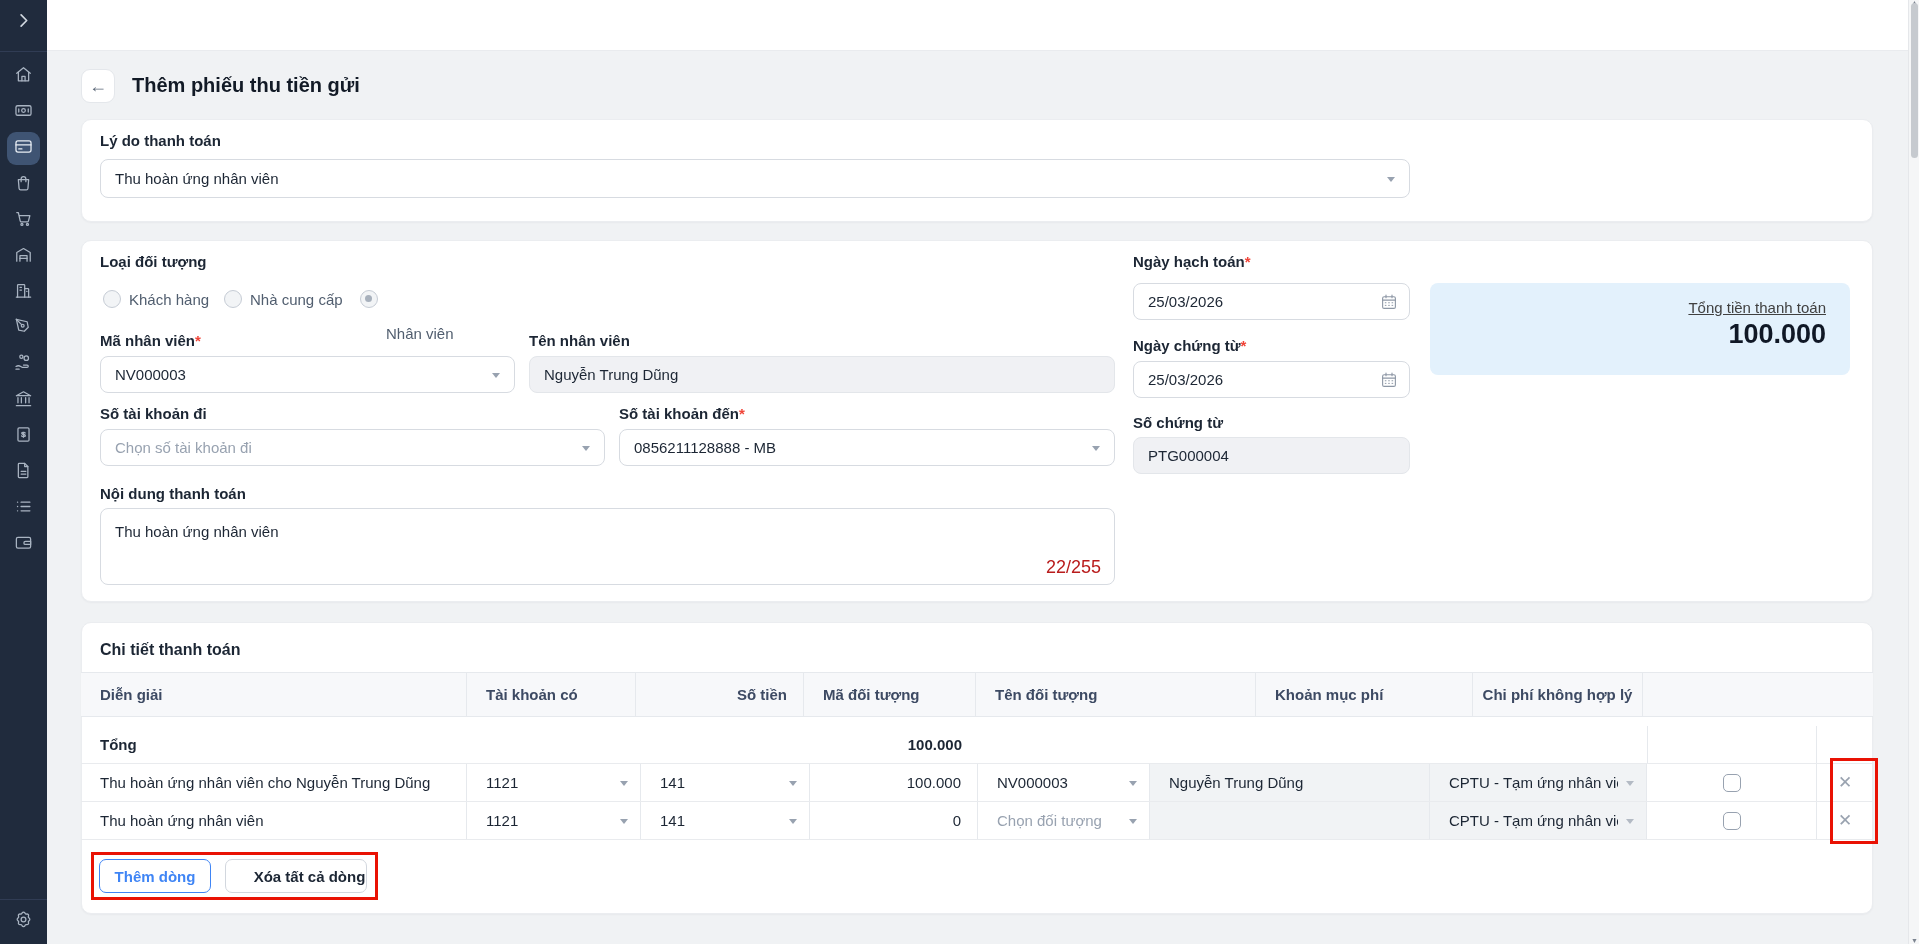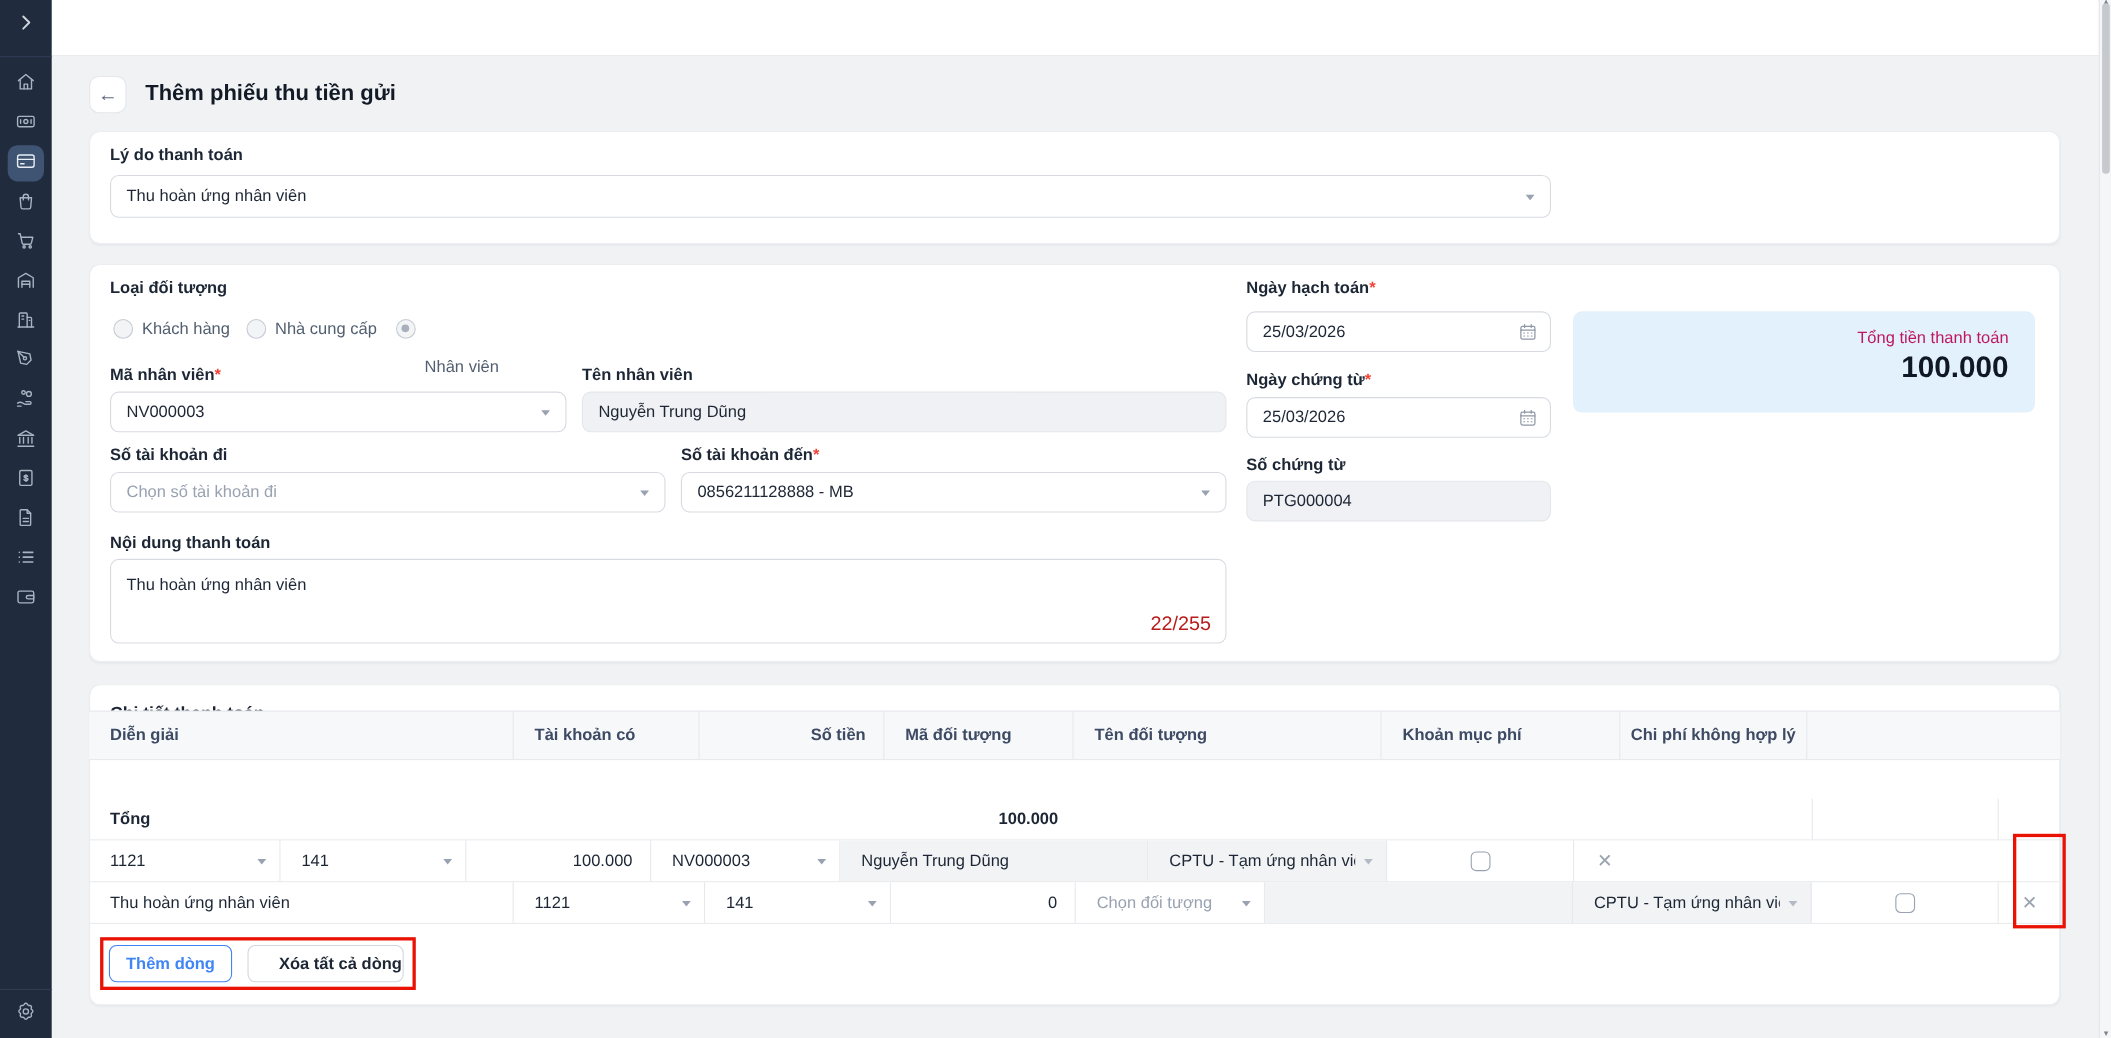--- a/index.html
+++ b/index.html
@@ -35,21 +35,21 @@
   .caret { position:absolute; right:14px; top:50%; margin-top:-2px; width:0; height:0; border-left:4.5px solid transparent; border-right:4.5px solid transparent; border-top:5.5px solid #98a2b0; }
   .cal { position:absolute; right:11px; top:50%; margin-top:-9px; width:18px; height:18px; color:#8d97a5; }
 
   
   .radio { position:absolute; width:18px; height:18px; border-radius:50%; border:1.5px solid #c6ccd5; background:#f2f4f6; }
   .radio.sel::after { content:""; position:absolute; left:4px; top:4px; width:7px; height:7px; border-radius:50%; background:#a7b0bc; }
   .radio-lbl { position:absolute; font-size:15px; color:#515e6f; white-space:nowrap; }
 
   
   .panel { position:absolute; left:1430px; top:283px; width:420px; height:92px; background:#e3f1fc; border-radius:8px; }
-  .panel .t1 { position:absolute; right:24px; top:16px; font-size:15px; color:#be185d; }
+  .panel .t1 { position:absolute; right:24px; top:16px; font-size:15px; color:#404040;text-decoration:underline; }
   .panel .t2 { position:absolute; right:24px; top:36px; font-size:27px; font-weight:bold; color:#101826; }
 
   
   .tarea { position:absolute; border:1px solid #d7dbe1; border-radius:8px; background:#fff; font-size:15px; }
   .tarea .txt { position:absolute; left:14px; top:14px; }
   .tarea .cnt { position:absolute; right:13px; bottom:6px; font-size:18px; color:#b91c1c; }
 
   
   .tbl-row { position:absolute; left:0; width:1792px; display:flex; }
   .cell { position:relative; height:100%; display:flex; align-items:center; padding:0 19px; font-size:15px; overflow:hidden; white-space:nowrap; }
@@ -278,21 +278,21 @@
 </div>
 
 <div class="panel">
   <div class="t1">Tổng tiền thanh toán</div>
   <div class="t2">100.000</div>
 </div>
 
 <section class="card" style="left:81px; top:622px; width:1792px; height:292px;"></section>
 <div class="lbl" style="left:100px; top:641px; font-size:16px;">Chi tiết thanh toán</div>
 
-<div class="tbl-row thead" style="left:81px; top:646px;">
+<div class="tbl-row thead" style="left:81px; top:672px;">
   <div class="cell c1 vline">Diễn giải</div>
   <div class="cell c3 vline">Tài khoản có</div>
   <div class="cell c4 vline">Số tiền</div>
   <div class="cell c5 vline">Mã đối tượng</div>
   <div class="cell c6 vline">Tên đối tượng</div>
   <div class="cell c7 vline">Khoản mục phí</div>
   <div class="cell c8 vline">Chi phí không hợp lý</div>
   <div class="cell c9"></div>
 </div>
 
@@ -302,20 +302,21 @@
   <div class="cell c3"></div>
   <div class="cell c4 bold">100.000</div>
   <div class="cell c5"></div>
   <div class="cell c6"></div>
   <div class="cell c7"></div>
   <div class="cell c8 vline" style="border-left:1px solid #e6e9ed;"></div>
   <div class="cell c9"></div>
 </div>
 
 <div class="tbl-row drow" style="left:81px; top:764px;">
+  <div class="cell c1 vline">Thu hoàn ứng nhân viên cho Nguyễn Trung Dũng</div>
   <div class="cell c2 vline">
       <span>1121</span>
       <span class="caret"></span>
     </div>
   <div class="cell c3 vline">
       <span>141</span>
       <span class="caret"></span>
     </div>
   <div class="cell c4 vline">100.000</div>
   <div class="cell c5 vline">

